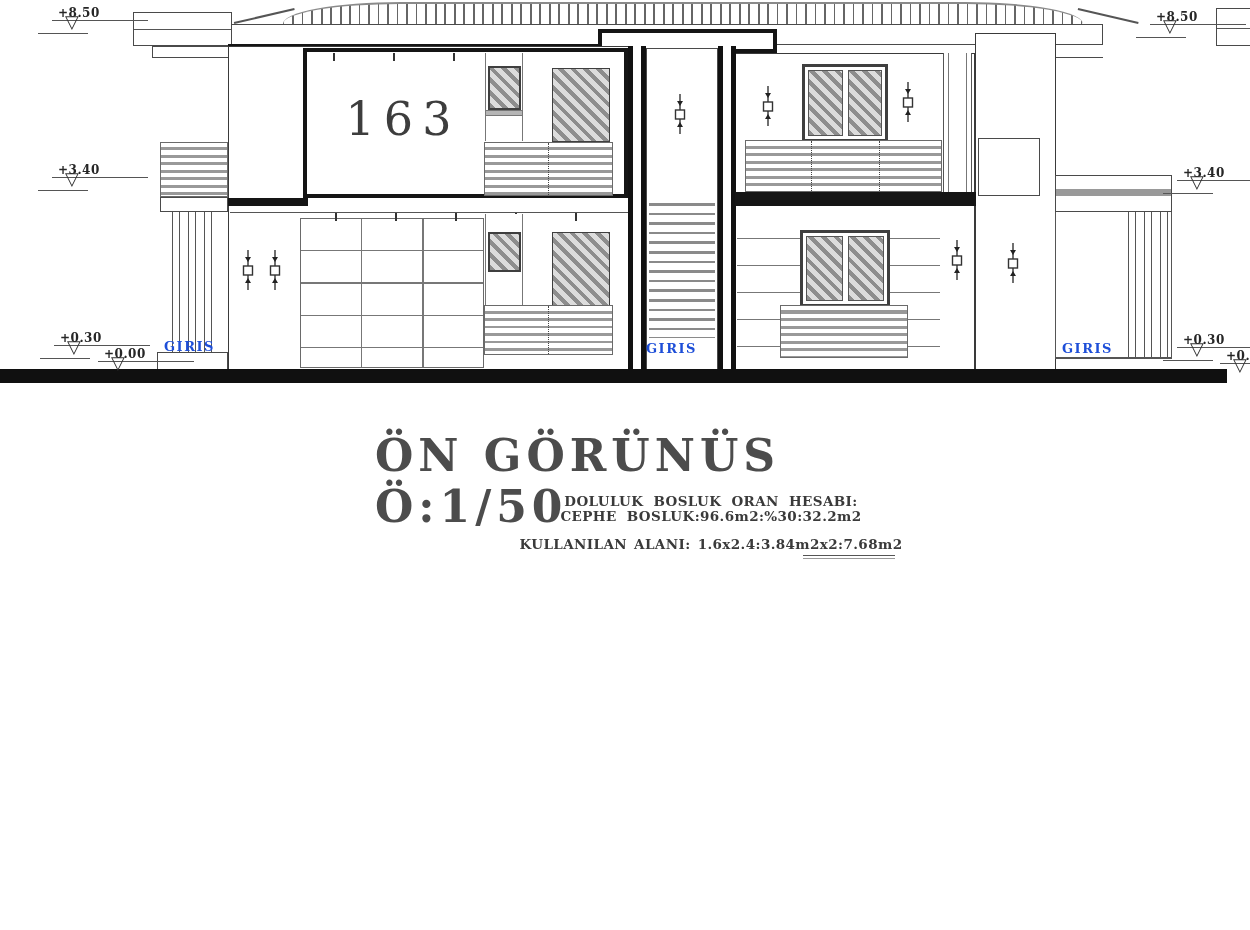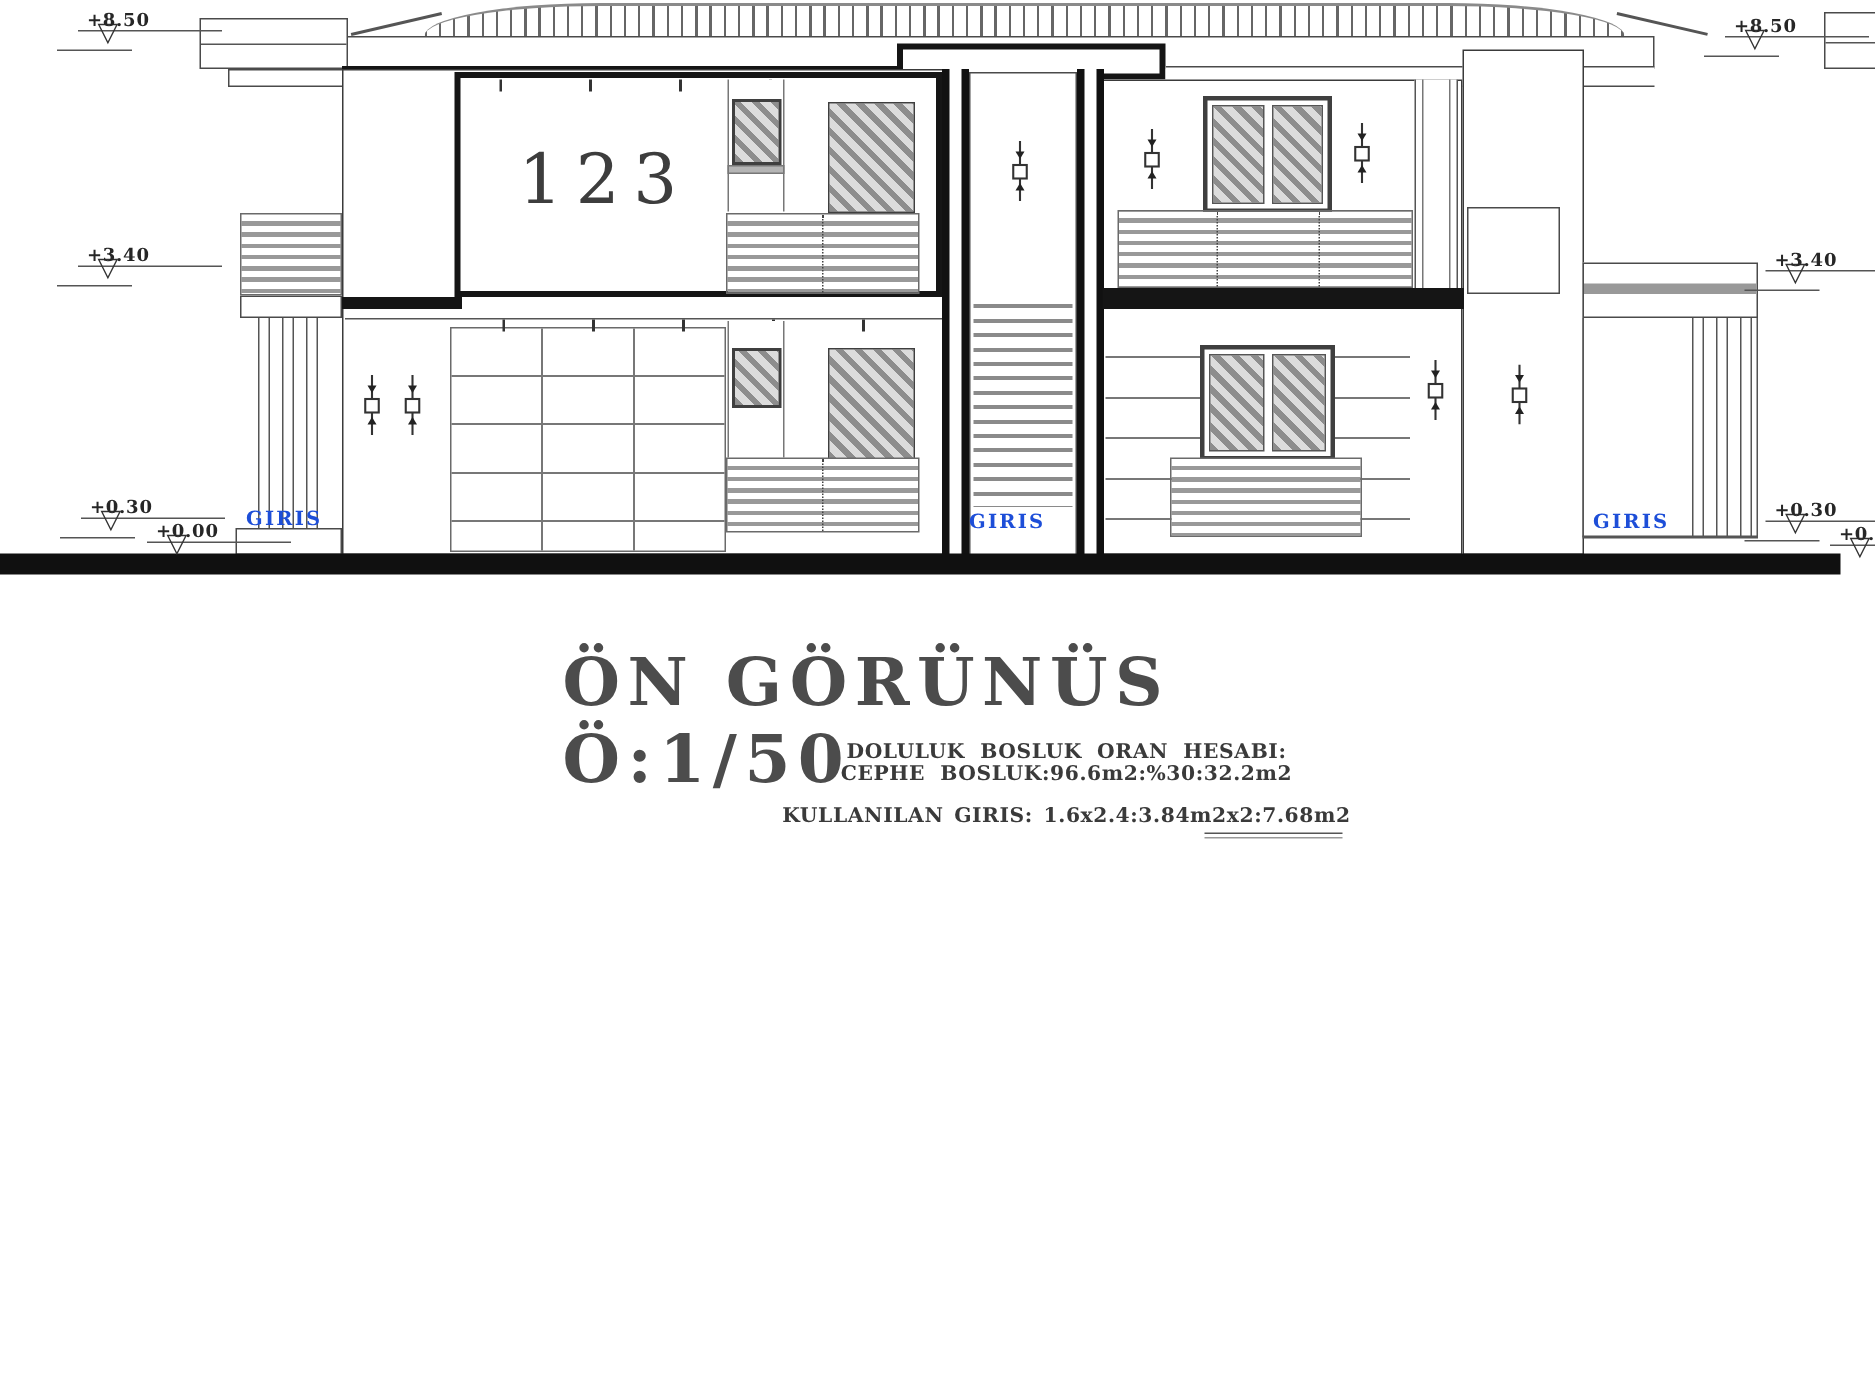--- a/index.html
+++ b/index.html
@@ -67,21 +67,21 @@
   <div class="abs blackband" style="left:228px;top:44px;width:372px;height:9px;"></div>
   <div class="abs thickbox" style="left:598px;top:29px;width:179px;height:24px;"></div>
   <div class="abs" style="left:777px;top:44px;width:326px;height:14px;border-top:1.4px solid #4a4a4a;border-bottom:1.4px solid #4a4a4a;box-sizing:border-box;background:#fff;"></div>
 
   <div class="abs wall" style="left:228px;top:46px;width:404px;height:324px;"></div>
   <div class="abs wall" style="left:735px;top:53px;width:240px;height:317px;"></div>
   <div class="abs wall" style="left:975px;top:33px;width:81px;height:337px;"></div>
 
   <div class="abs thickbox" style="left:303px;top:48px;width:325px;height:150px;"></div>
   <div class="abs ticks" style="left:333px;top:53px;width:185px;height:8px;"></div>
-  <div class="abs num123" style="left:318px;top:92px;width:170px;">123</div>
+  <div class="abs num123" style="left:318px;top:92px;width:170px;">163</div>
   <div class="abs" style="left:485px;top:53px;width:38px;height:88px;background:#fff;border-left:1px solid #777;border-right:1px solid #777;box-sizing:border-box;"></div>
   <div class="abs hatch" style="left:488px;top:66px;width:33px;height:44px;"></div>
   <div class="abs" style="left:485px;top:110px;width:38px;height:6px;background:#b5b5b5;border:1px solid #777;box-sizing:border-box;"></div>
   <div class="abs hatch thinframe" style="left:552px;top:68px;width:58px;height:74px;"></div>
   <div class="abs louver" style="left:484px;top:142px;width:129px;height:54px;">
     <div class="dotv" style="left:63px;"></div>
   </div>
   <div class="abs blackband" style="left:228px;top:198px;width:80px;height:8px;"></div>
   <div class="abs hline" style="left:230px;top:212px;width:400px;"></div>
 
@@ -244,17 +244,17 @@
     <div class="mline"></div>
     <div class="mtri">▽</div>
   </div>
 
   <div class="abs title" style="left:375px;top:430px;width:550px;">ÖN GÖRÜNÜS Ö:1/50</div>
 
   <div class="abs calc" style="left:505px;top:494px;width:400px;">
     <div class="l">DOLULUK BOSLUK ORAN HESABI:</div>
     <div class="l">CEPHE BOSLUK:96.6m2:%30:32.2m2</div>
     <div style="height:13px;"></div>
-    <div class="l" style="word-spacing:2px;">KULLANILAN GIRIS: 1.6x2.4:3.84m2x2:7.68m2</div>
+    <div class="l" style="word-spacing:2px;">KULLANILAN ALANI: 1.6x2.4:3.84m2x2:7.68m2</div>
     <div class="rule"></div>
   </div>
 
 </div>
 
 </body></html>

